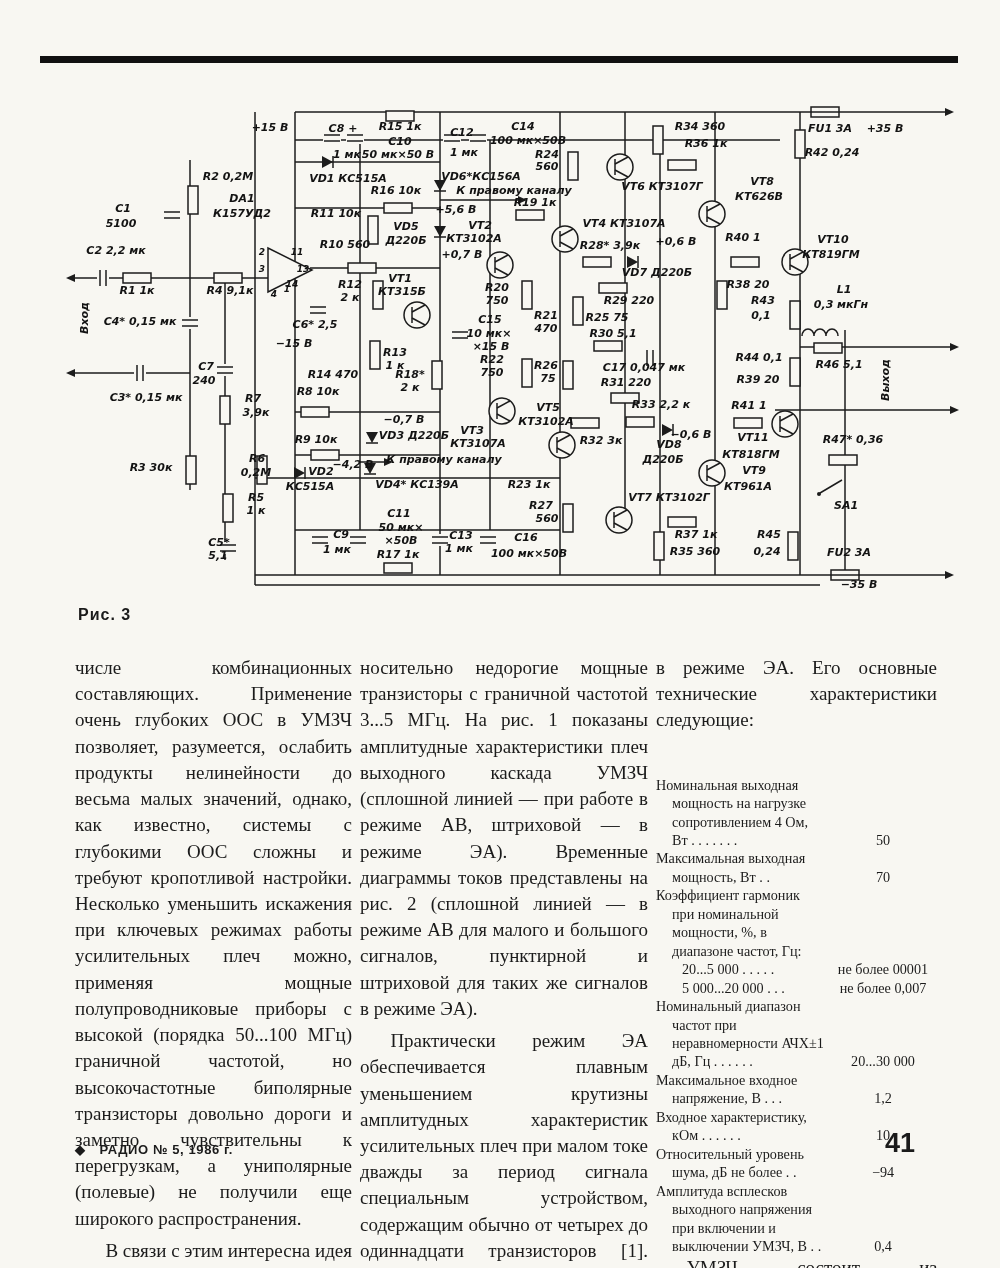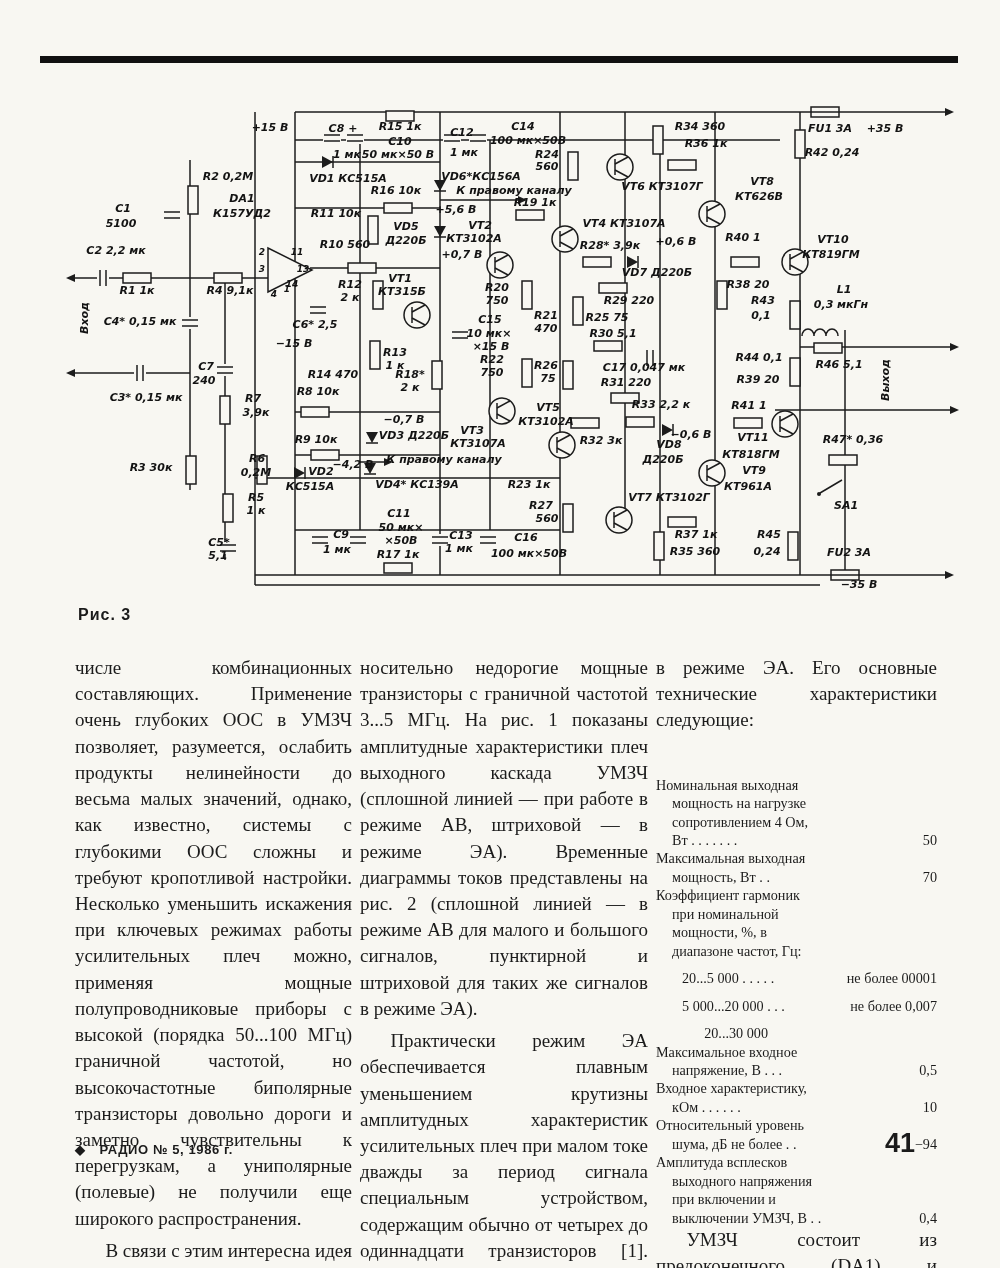--- a/index.html
+++ b/index.html
@@ -23,21 +23,21 @@
     text-indent:1.6em;
   }
   #columns p.first{text-indent:0;}
   #columns p + p{margin-top:6px;}
   .col{min-width:0;}
   #spec-intro{margin-top:0;}
   #spec-table{margin-top:42px;font-size:14.2px;line-height:1.3;}
   .spec-row{display:flex;align-items:flex-end;margin:0;}
   .spec-label{flex:1;padding-left:16px;text-indent:-16px;text-align:left;}
   .spec-label.sub{padding-left:34px;text-indent:-8px;}
-  .spec-value{width:108px;flex:none;text-align:right;padding-left:4px;margin-top:9px;}
+  .spec-value{width:108px;flex:none;text-align:center;padding-left:4px;}
   #col3-close{margin-top:40px;}
   .footer{position:absolute;left:75px;top:1142px;font:bold 13px "Liberation Sans",sans-serif;letter-spacing:.6px;}
   .footer .diamond{display:inline-block;margin-right:14px;font-size:13px;}
   .page-number{position:absolute;left:885px;top:1128px;font:bold 27px "Liberation Sans",sans-serif;}
 </style>
 </head>
 <body>
 
 <div class="top-rule"></div>
 
@@ -609,25 +609,26 @@
         </div>
         <div class="spec-row">
           <div class="spec-label sub">20...5 000 . . . . .</div>
           <div class="spec-value">не более 00001</div>
         </div>
         <div class="spec-row">
           <div class="spec-label sub">5 000...20 000 . . .</div>
           <div class="spec-value">не более 0,007</div>
         </div>
         <div class="spec-row">
+          <div class="spec-label">Номинальный диапазон частот при неравномерности АЧХ±1 дБ, Гц . . . . . .</div>
           <div class="spec-value">20...30 000</div>
         </div>
         <div class="spec-row">
           <div class="spec-label">Максимальное входное напряжение, В . . .</div>
-          <div class="spec-value">0,5</div>
+          <div class="spec-value">1,2</div>
         </div>
         <div class="spec-row">
           <div class="spec-label">Входное характеристику, кОм . . . . . .</div>
           <div class="spec-value">10</div>
         </div>
         <div class="spec-row">
           <div class="spec-label">Относительный уровень шума, дБ не более . .</div>
           <div class="spec-value">−94</div>
         </div>
         <div class="spec-row">

